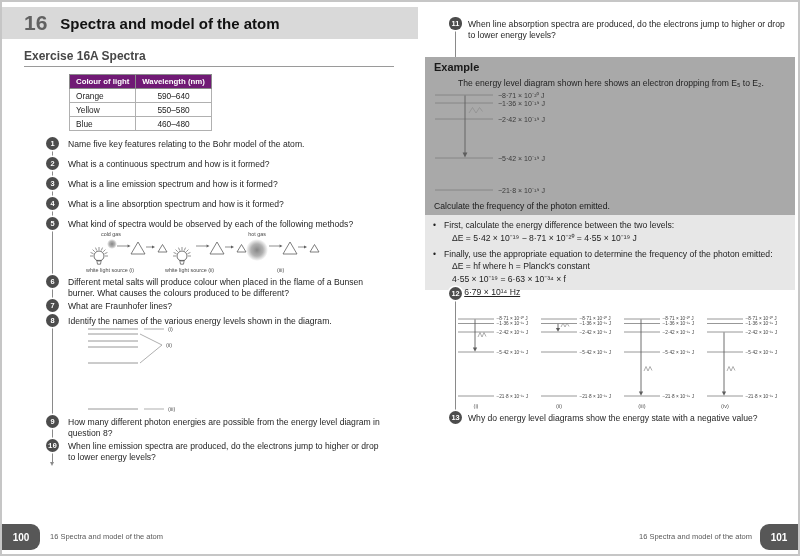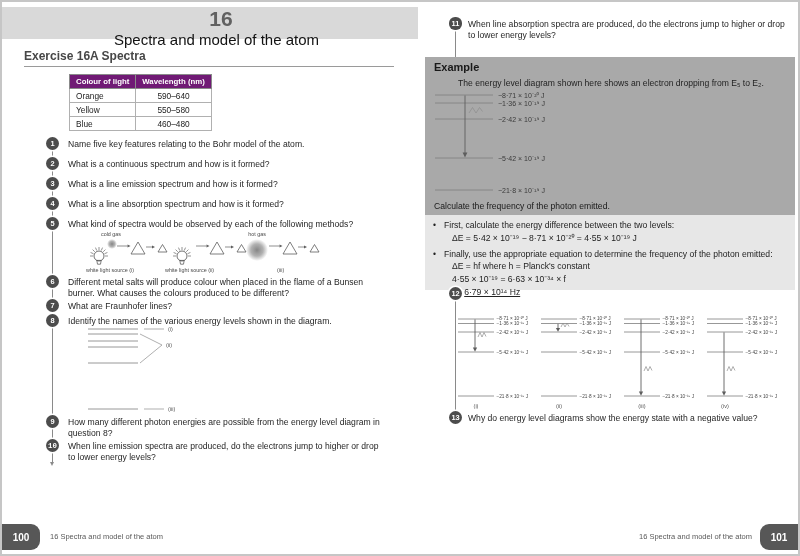--- a/index.html
+++ b/index.html
@@ -2,23 +2,23 @@
 <html><head>
 <meta charset="utf-8">
 <style>
   html,body{margin:0;padding:0;background:#fff;}
   .sheet{position:relative;width:800px;height:556px;background:#ffffff;overflow:hidden;
          font-family:"Liberation Sans",sans-serif;}
   .frame{position:absolute;inset:0;border:2px solid #c6c6c6;pointer-events:none;z-index:60;}
 
   
   .band{position:absolute;left:2px;top:7px;width:416px;height:32px;background:#d9d9d9;
-        display:flex;align-items:center;flex-direction:column;}
+        display:flex;align-items:center;}
   .chapnum{font-size:21px;font-weight:bold;color:#616161;margin-left:22px;}
-  .chaptitle{font-size:15px;font-weight:normal;color:#121212;margin-left:13px;}
+  .chaptitle{font-size:15px;font-weight:bold;color:#121212;margin-left:13px;}
 
   .exercise{position:absolute;left:24px;top:49px;font-size:12px;font-weight:600;color:#474747;}
   .exrule{position:absolute;left:24px;top:66px;width:370px;height:1px;background:#9a9a9a;}
 
   table.spec{position:absolute;left:69px;top:74px;border-collapse:collapse;}
   table.spec th{background:#701a75;color:#fff;font-weight:bold;font-size:7.8px;
                 padding:2px 6px;border:1px solid #8a8a8a;text-align:left;}
   table.spec td{border:1px solid #b0b0b0;padding:1.5px 6px;color:#222;font-size:8.3px;background:#fff;}
   table.spec td.val,table.spec th.val{text-align:center;}
 

